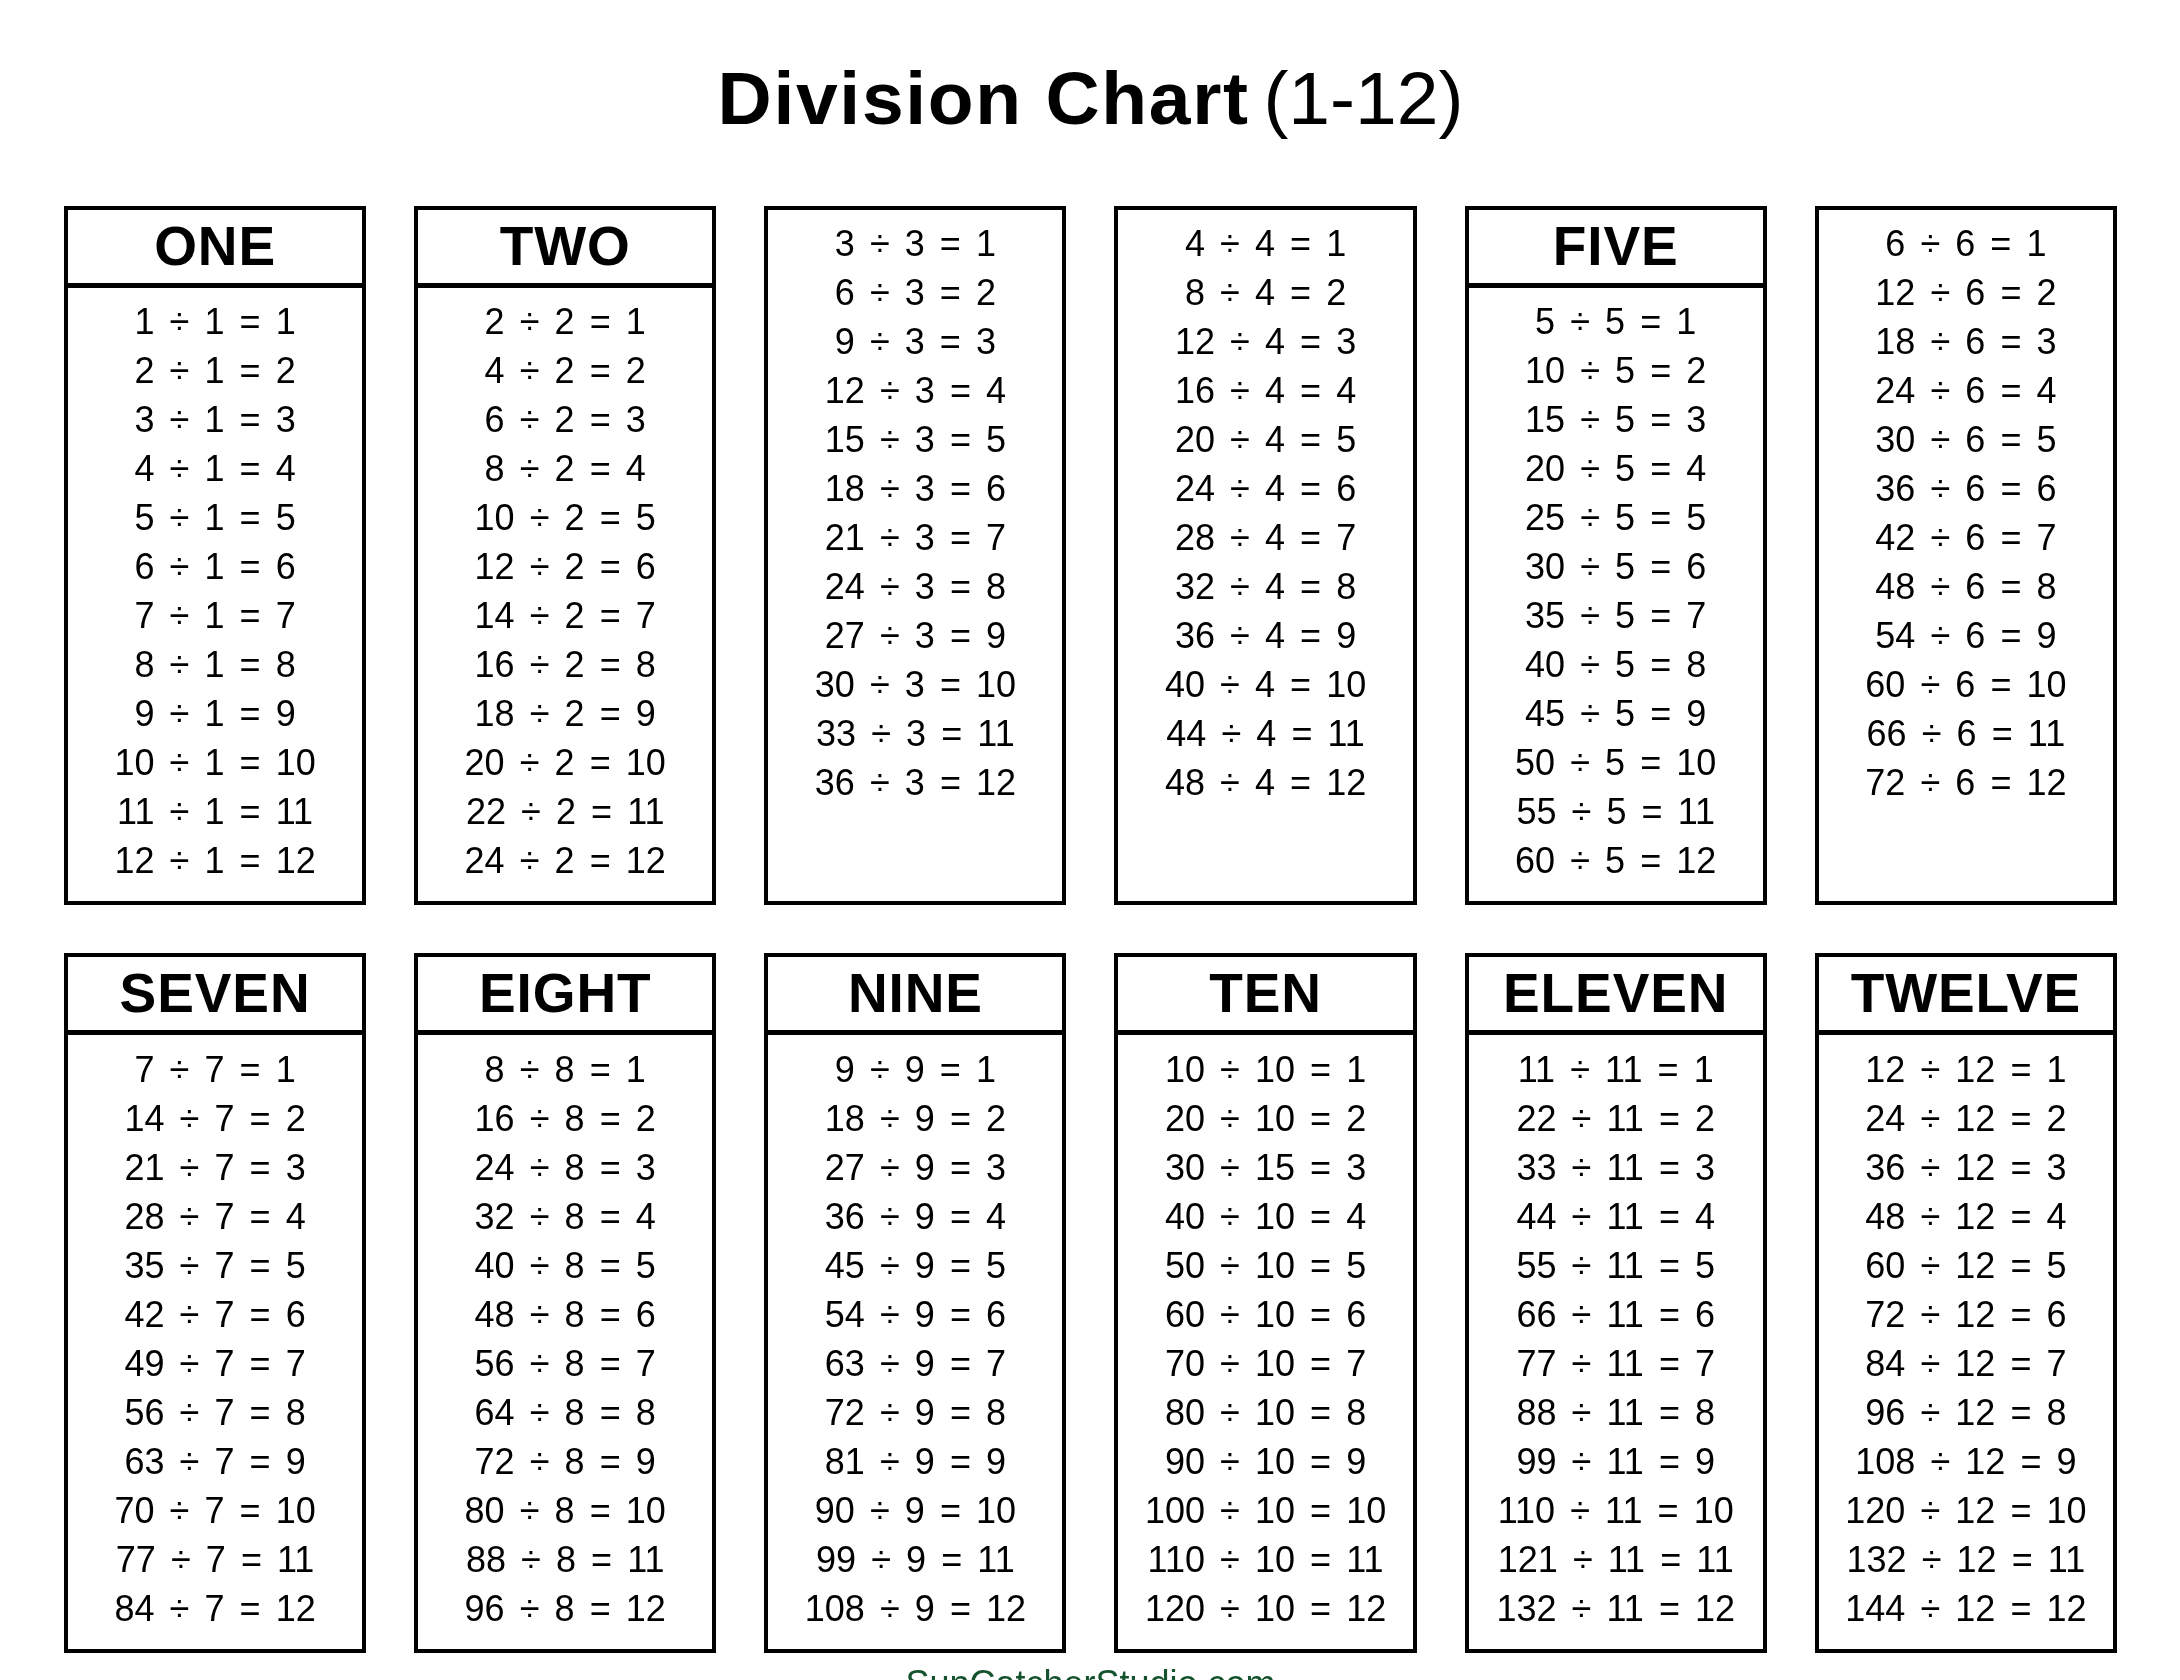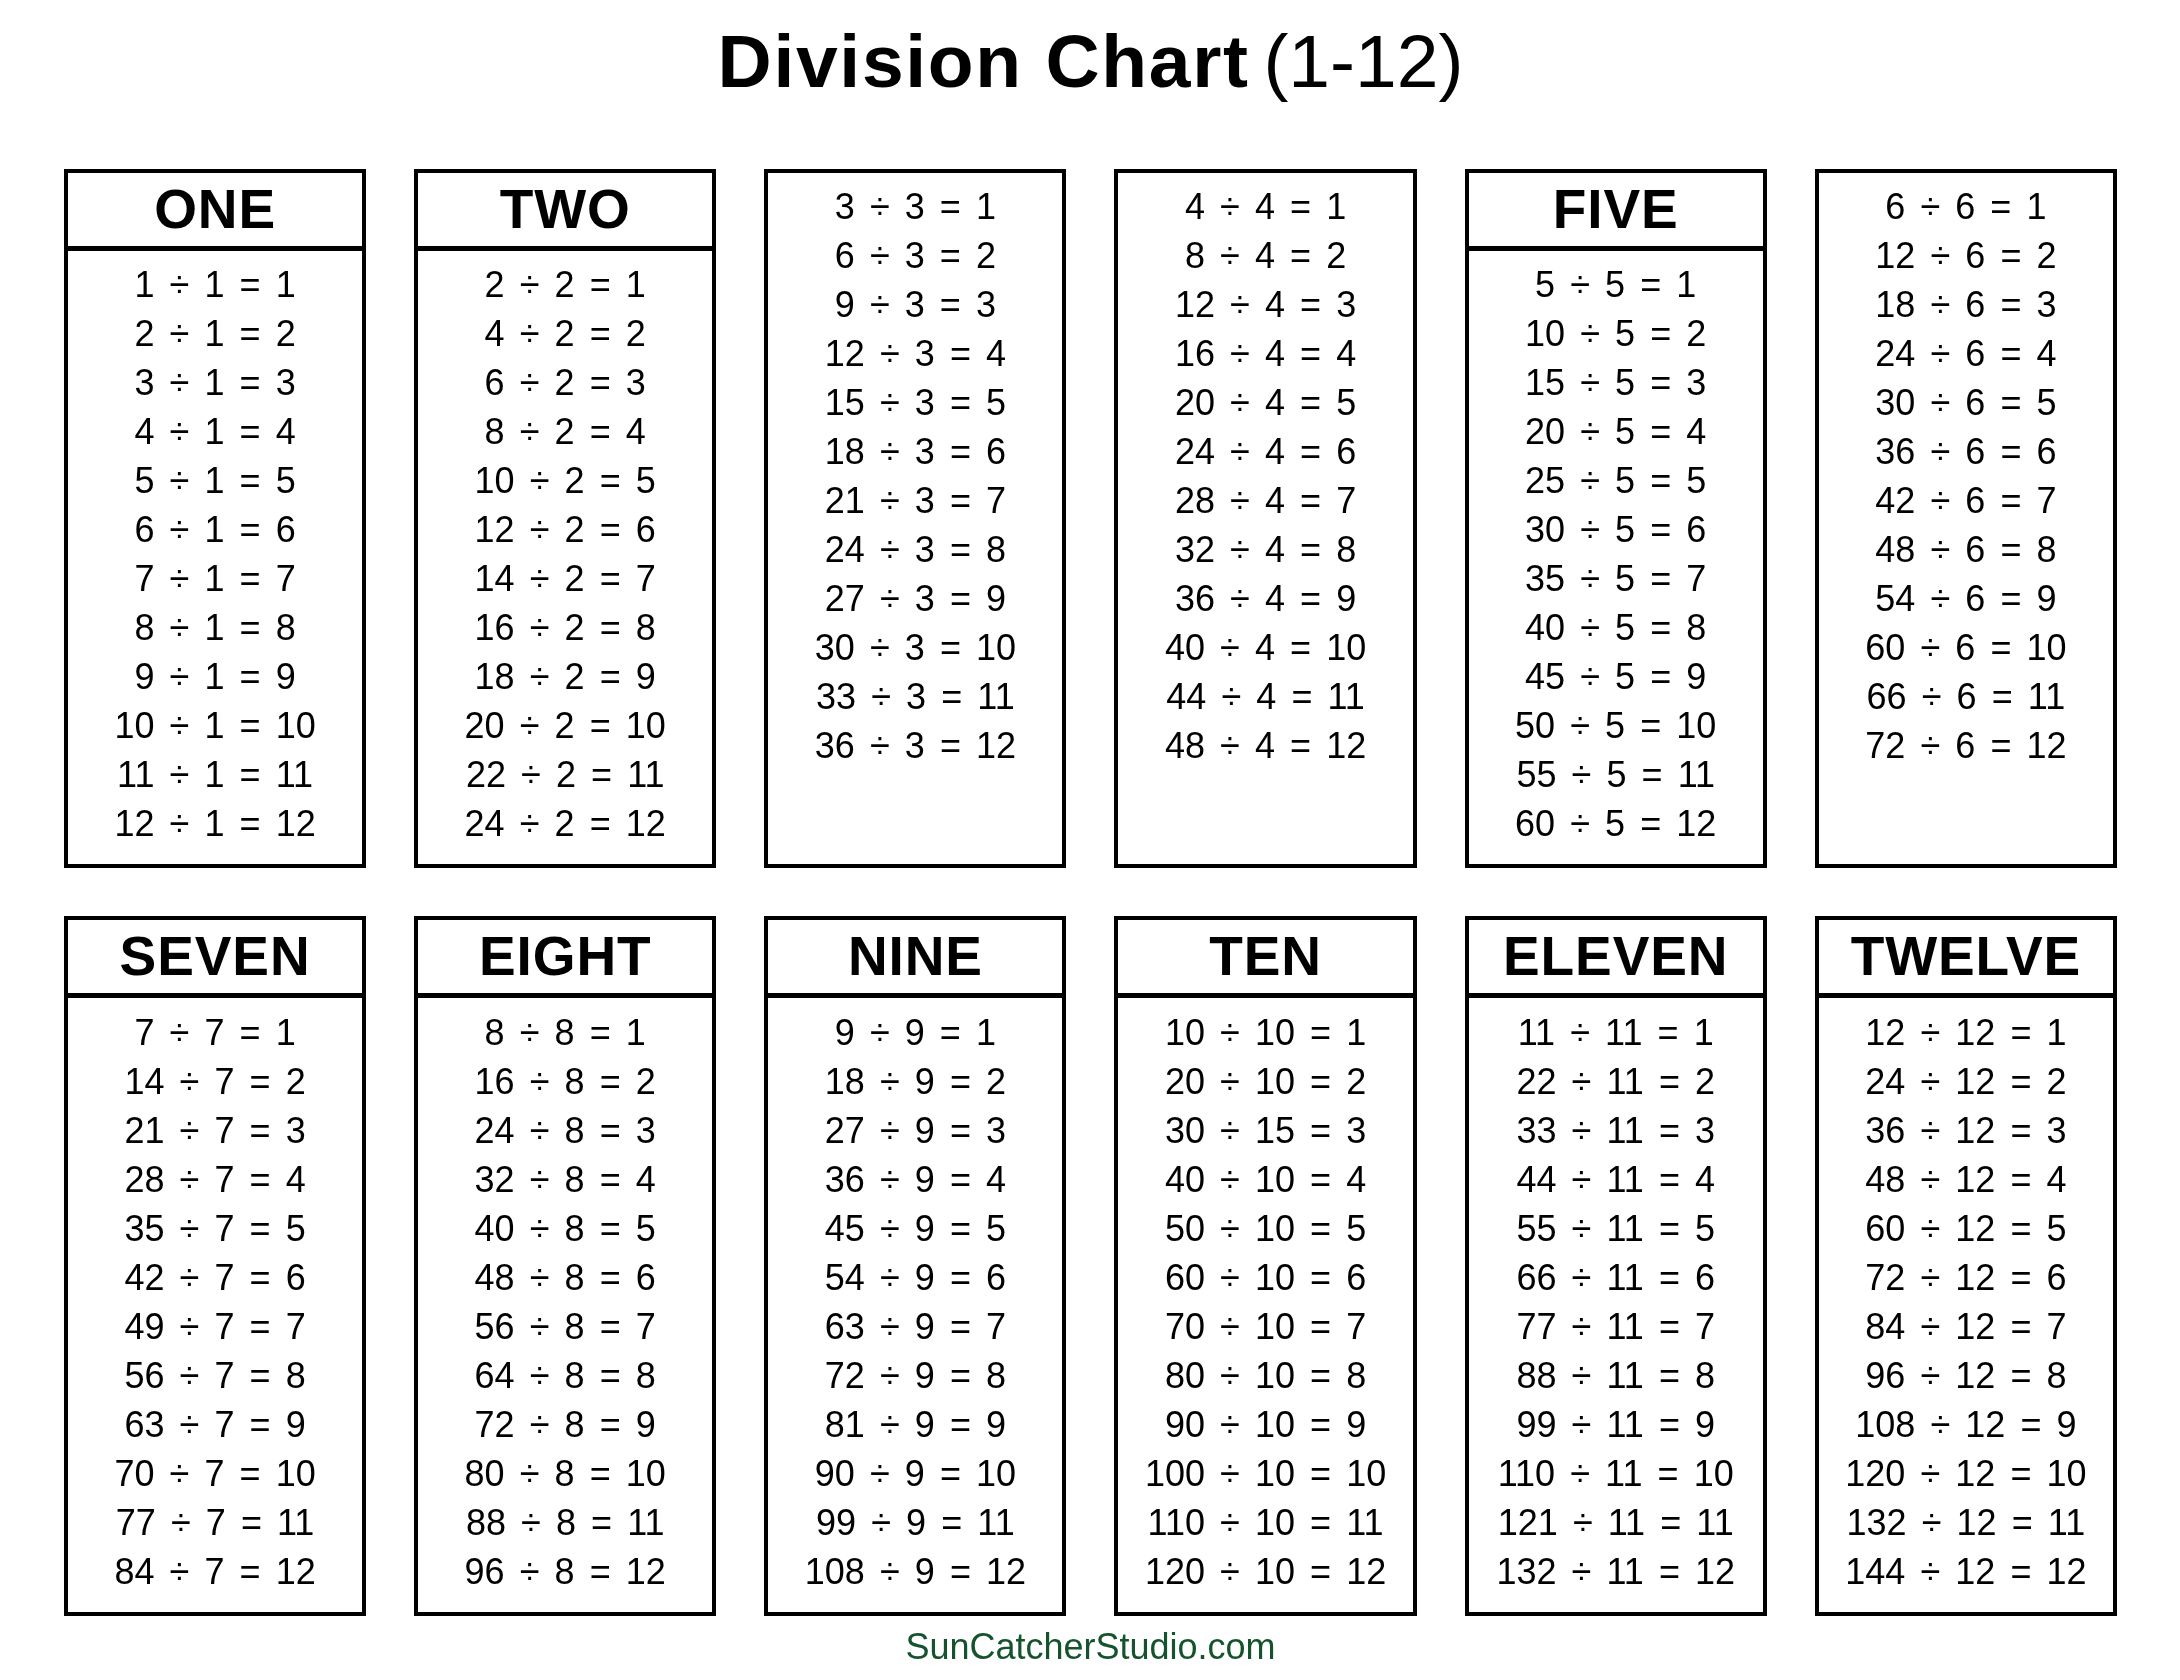--- a/index.html
+++ b/index.html
@@ -15,20 +15,21 @@
     background: #ffffff;
     overflow: hidden;
   }
   .title {
     padding-top: 19px;
     height: 169px;
     text-align: center;
     white-space: nowrap;
     line-height: 85px;
     font-size: 75px;
+    margin-top: 37px;
   }
   .title-main {
     font-weight: bold;
     letter-spacing: 1.7px;
   }
   .title-suffix {
     font-weight: normal;
     margin-left: 13.6px;
   }
   .grid {

